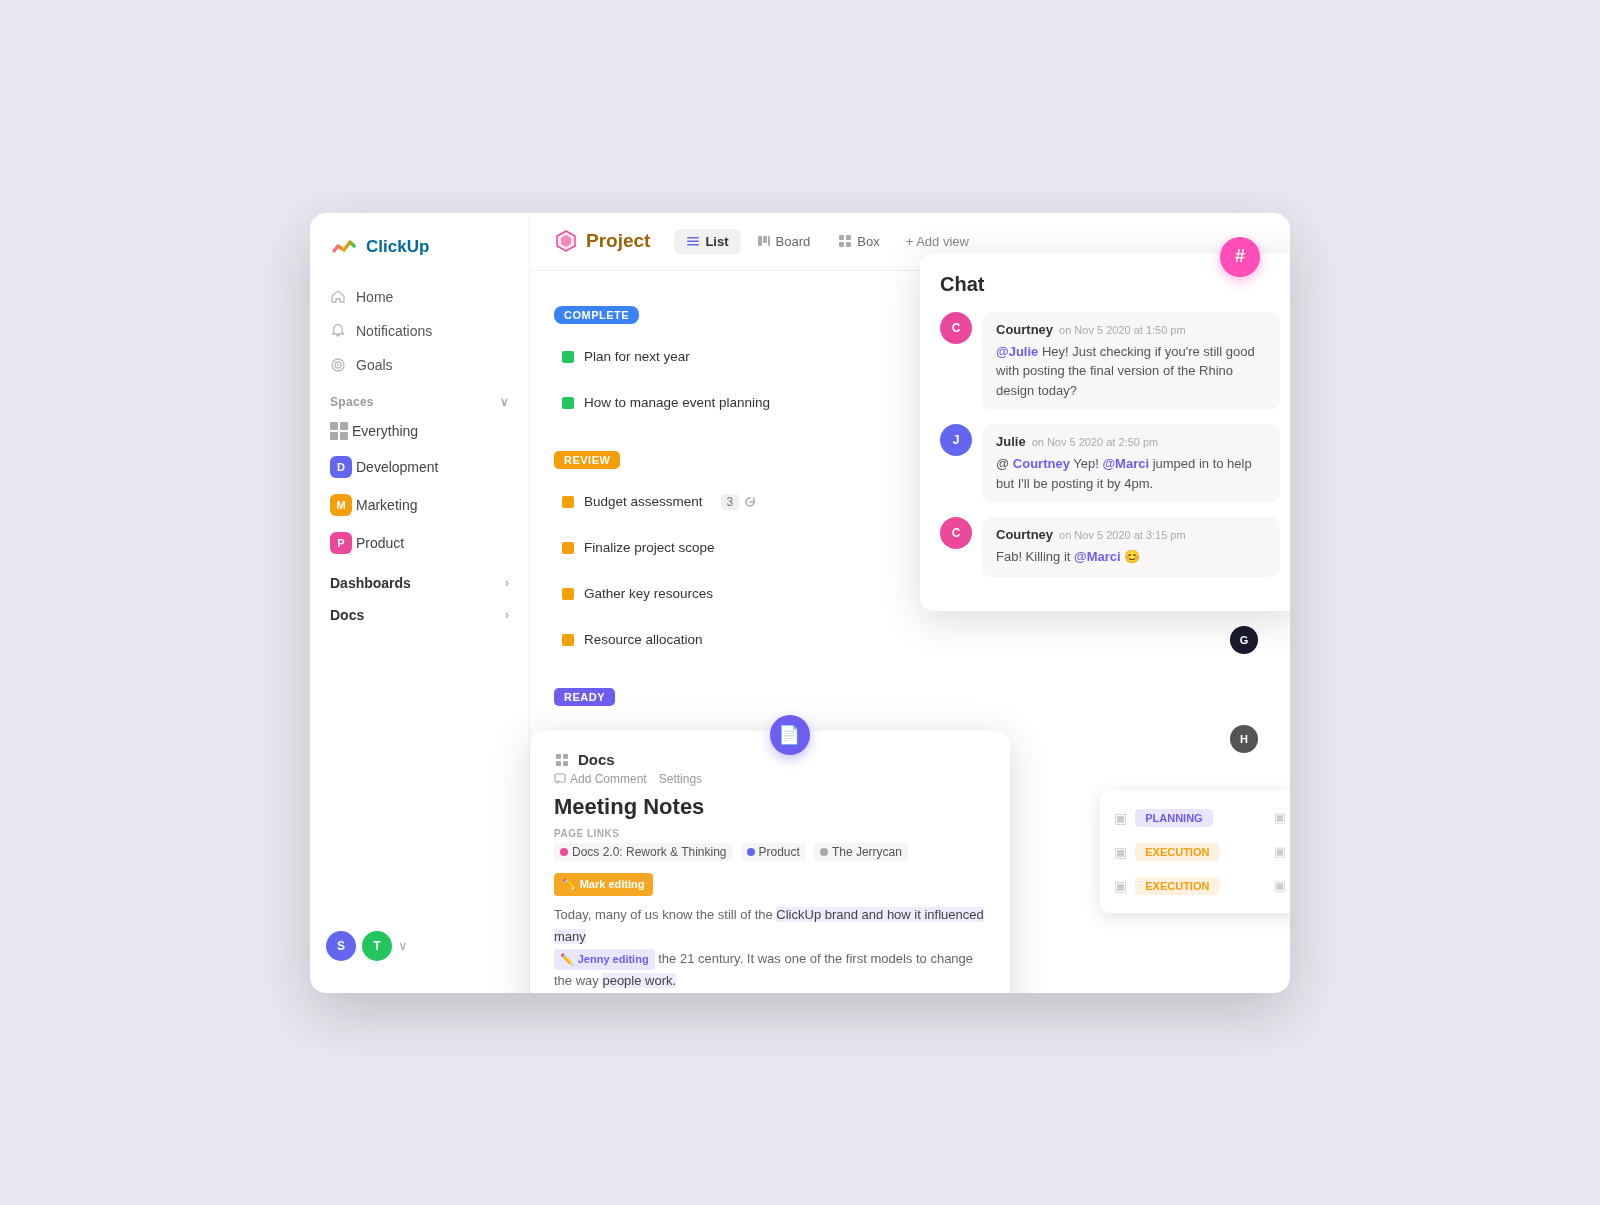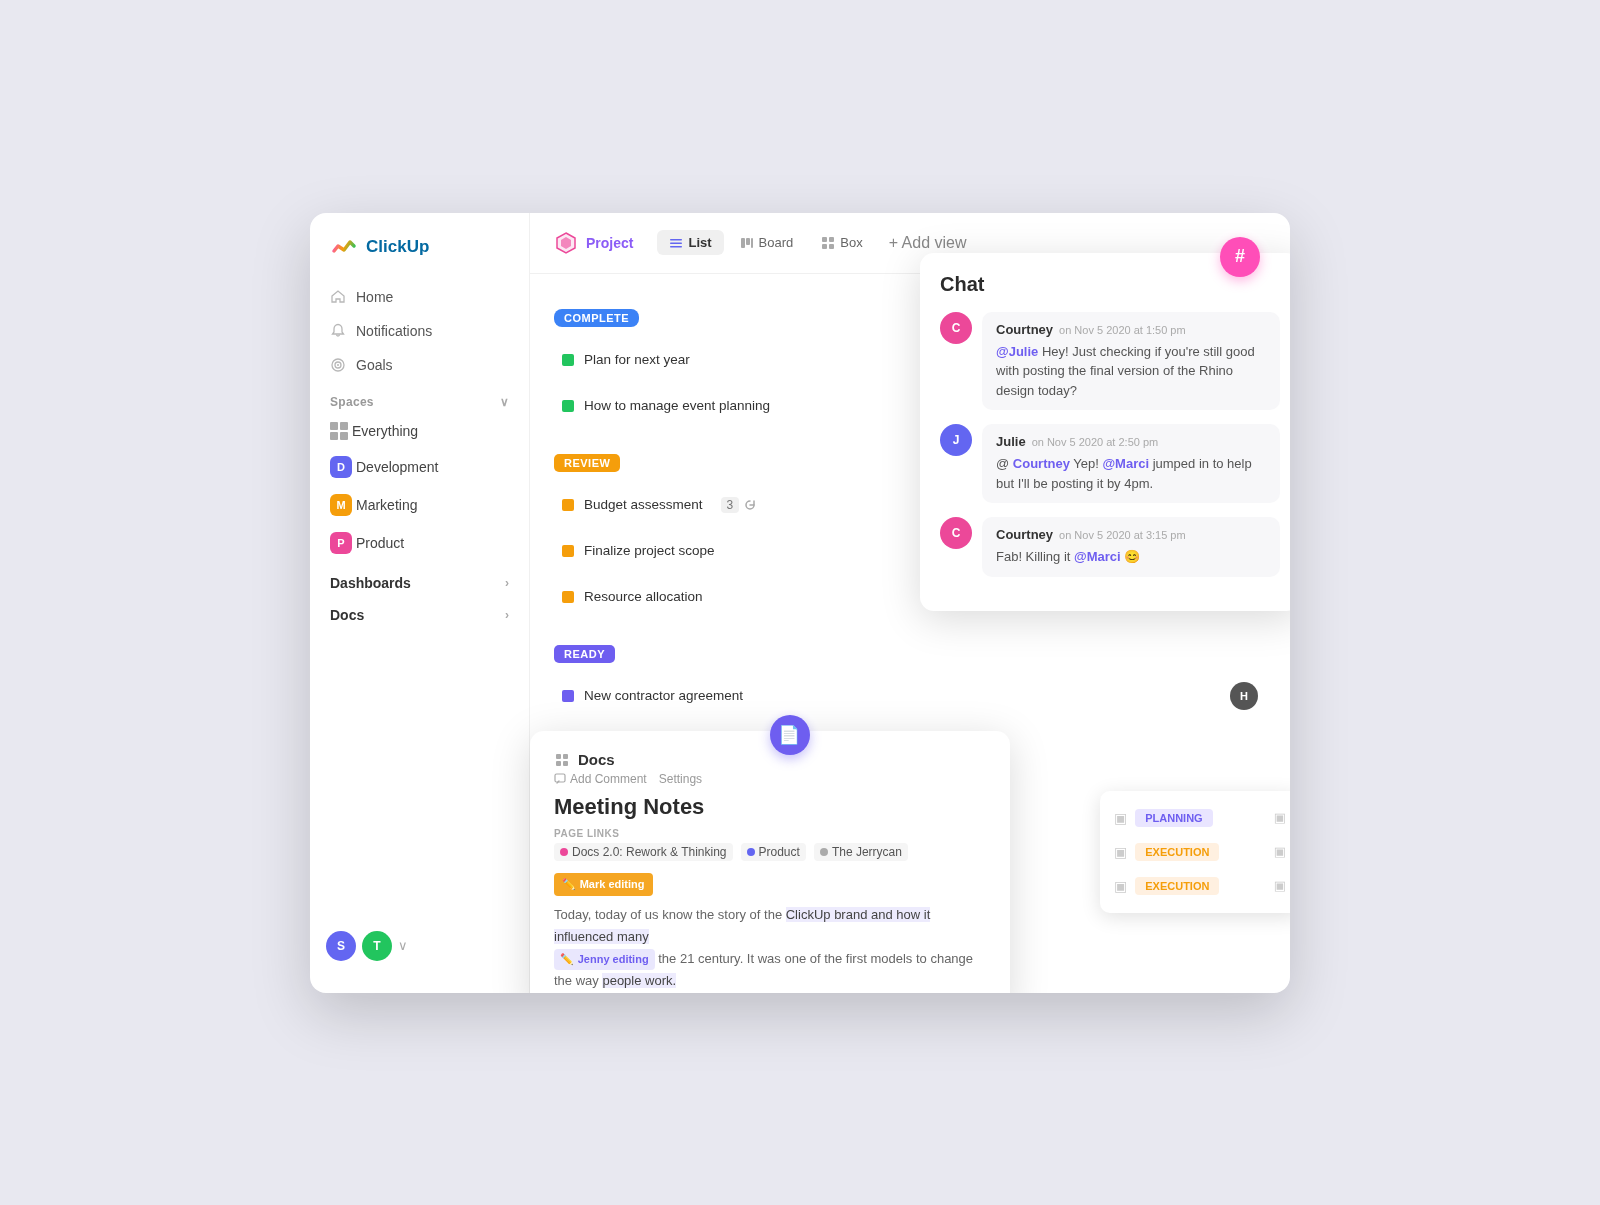--- a/index.html
+++ b/index.html
@@ -178,23 +178,23 @@
       border-bottom: 1px solid #f0f0f0;
     }
 
     .project-title-area {
       display: flex;
       align-items: center;
       gap: 8px;
     }
 
     .project-title {
-      font-size: 14px;
-      font-weight: 700;
-      color: #8b5cf6;
+      font-size: 19px;
+      font-weight: 700;
+      color: #a16207;
     }
 
     .view-tabs {
       display: flex;
       align-items: center;
       gap: 4px;
       margin-left: 8px;
     }
 
     .view-tab {
@@ -212,21 +212,21 @@
       background: #f0f0f0;
       color: #333;
       font-weight: 600;
     }
 
     .add-view {
       display: flex;
       align-items: center;
       gap: 5px;
       padding: 5px 10px;
-      font-size: 16px;
+      font-size: 13px;
       color: #888;
       cursor: pointer;
     }
 
     
     .task-list-area {
       flex: 1;
       overflow-y: auto;
       padding: 16px 24px;
     }
@@ -761,20 +761,27 @@
         <div class="task-row">
           <div class="task-left">
             <div class="task-status-dot" style="background:#f59e0b;"></div>
             <span class="task-name">Finalize project scope</span>
           </div>
           <div class="avatar-circle" style="background:#444;">E</div>
         </div>
         <div class="task-row">
           <div class="task-left">
             <div class="task-status-dot" style="background:#f59e0b;"></div>
+            <span class="task-name">Gather key resources</span>
+          </div>
+          <div class="avatar-circle" style="background:#8B6914;">F</div>
+        </div>
+        <div class="task-row">
+          <div class="task-left">
+            <div class="task-status-dot" style="background:#f59e0b;"></div>
             <span class="task-name">Resource allocation</span>
           </div>
           <div class="avatar-circle" style="background:#1a1a2e;">G</div>
         </div>
       </div>
 
       <div class="status-section">
         <div class="status-badge" style="background:#6e5ef0;color:#fff;">READY</div>
 
         <div class="task-row">
@@ -900,19 +907,19 @@
         <span>The Jerrycan</span>
       </div>
     </div>
 
     <div class="docs-body-text">
       <div style="margin-bottom:4px;">
         <span class="mark-editing-badge">
           ✏️ <span>Mark editing</span>
         </span>
       </div>
-      <span>Today, today of us know the story of the </span><span class="highlight-blue">ClickUp brand and how it influenced many</span>
+      <span>Today, many of us know the still of the </span><span class="highlight-blue">ClickUp brand and how it influenced many</span>
       <br>
       <span class="jenny-badge">✏️ <span>Jenny editing</span></span><span> the 21 century. It was one of the first models  to change the way </span><span class="highlight-blue">people work.</span>
     </div>
   </div>
 
 </div>
 
 </body></html>

